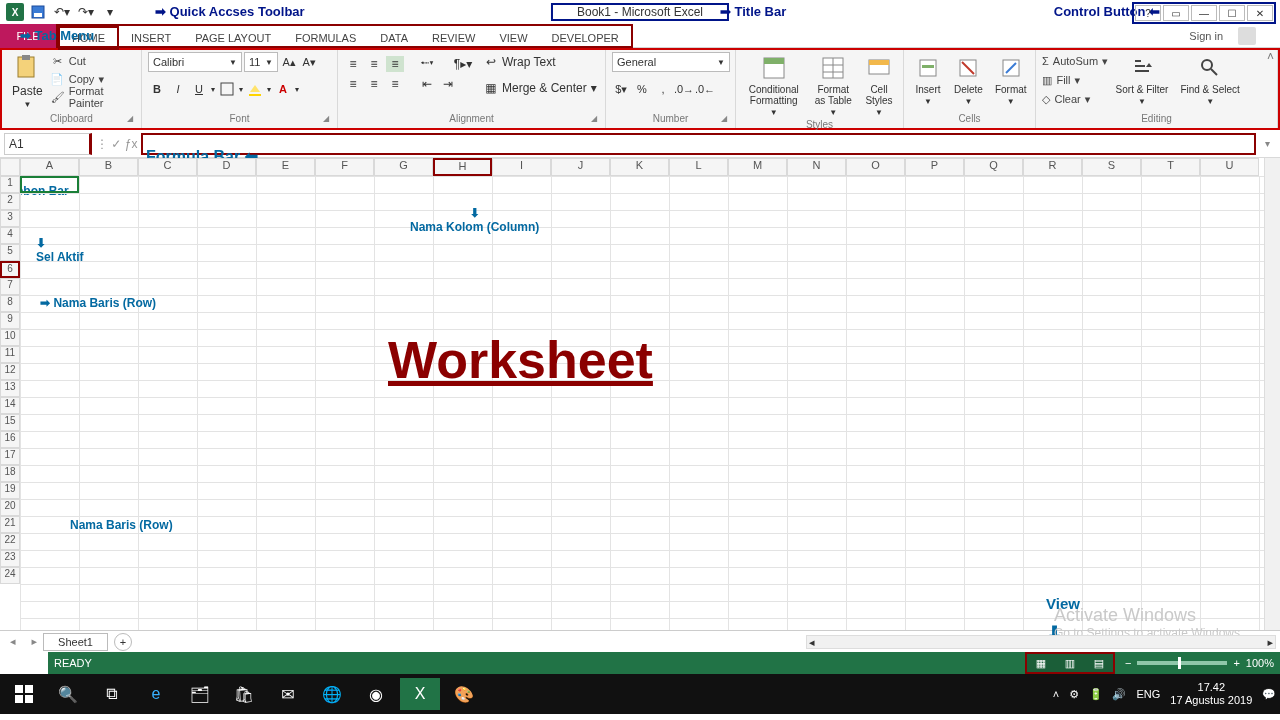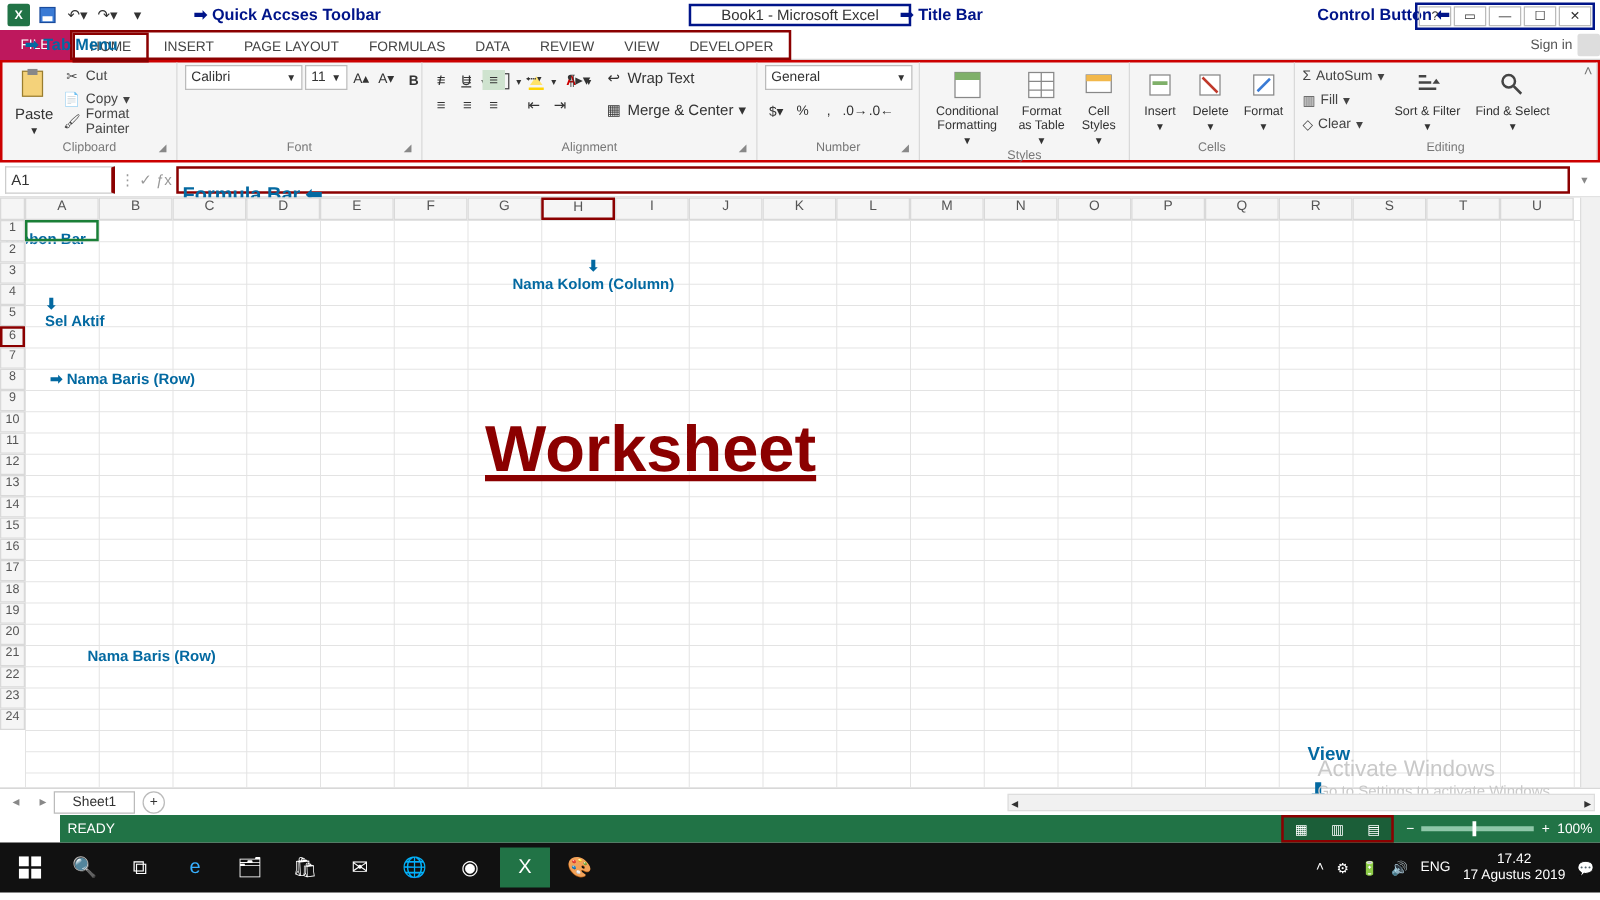--- a/index.html
+++ b/index.html
@@ -13,21 +13,21 @@
   .title-text { position: absolute; left: 50%; transform: translateX(-50%); font-size: 12px; border: 2px solid #001489; padding: 0 24px; }
   .control-buttons { position: absolute; right: 4px; top: 2px; display: flex; gap: 2px; border: 2px solid #001489; padding: 1px; }
   .ctrl-btn { width: 26px; height: 16px; border: 1px solid #bbb; display:flex; align-items:center; justify-content:center; font-size:10px;}
   
   
   .tabstrip { height: 24px; display: flex; align-items: center; border-bottom: 1px solid #d4d4d4; position: relative; }
   .file-tab { background: #be185d; color: #fff; width: 56px; height: 24px; display: flex; align-items: center; justify-content: center; font-size: 11px; }
   .tab { padding: 0 12px; font-size: 11px; color: #444; cursor: pointer; height: 24px; display: flex; align-items: center; text-transform: uppercase; }
   .tab.active { border: 2px solid #8b0000; }
   .tabframe { border: 2px solid #8b0000; display: flex; height: 24px; }
-  .signin { position: absolute; right: 0; font-size: 11px; color: #555; display:flex; align-items:center; gap:4px;}
+  .signin { position: absolute; right: 24px; font-size: 11px; color: #555; display:flex; align-items:center; gap:15px;}
   .signin-avatar{width:18px;height:18px;background:#ddd;border-radius:2px;}
   
   
   .ribbon { height: 82px; border: 2px solid #c00; display: flex; background: #f5f5f5; }
   .rgroup { border-right: 1px solid #d9d9d9; padding: 2px 6px; display: flex; flex-direction: column; position: relative; }
   .rgroup-body { display: flex; flex: 1; gap: 4px; align-items: flex-start; }
   .rgroup-label { text-align: center; font-size: 10px; color: #777; padding-bottom: 2px; }
   .vsplit{display:flex;flex-direction:column;align-items:center;padding:2px 4px;gap:2px;}
   .vsplit .bigicon{width:28px;height:28px;display:flex;align-items:center;justify-content:center;}
   .smallitem{display:flex;align-items:center;gap:4px;font-size:11px;color:#444;height:18px;}
@@ -161,21 +161,21 @@
             <span class="smallicon">🖌</span>
             <span>Format Painter</span>
           </div>
       </div>
     </div>
     <div class="rgroup-label">Clipboard</div>
     <div class="launcher">◢</div>
   </div>
 
   <div class="rgroup" style="width:196px">
-    <div class="rgroup-body" style="flex-direction:row">
+    <div class="rgroup-body" style="flex-direction:column">
       <div style="display:flex;gap:2px;align-items:center">
         <div class="fontbox">
             <span>Calibri</span>
             <span style="margin-left:auto;font-size:8px">▼</span>
           </div>
         <div class="sizebox">
             <span>11</span>
             <span style="margin-left:auto;font-size:8px">▼</span>
           </div>
         <div class="square">A▴</div>

